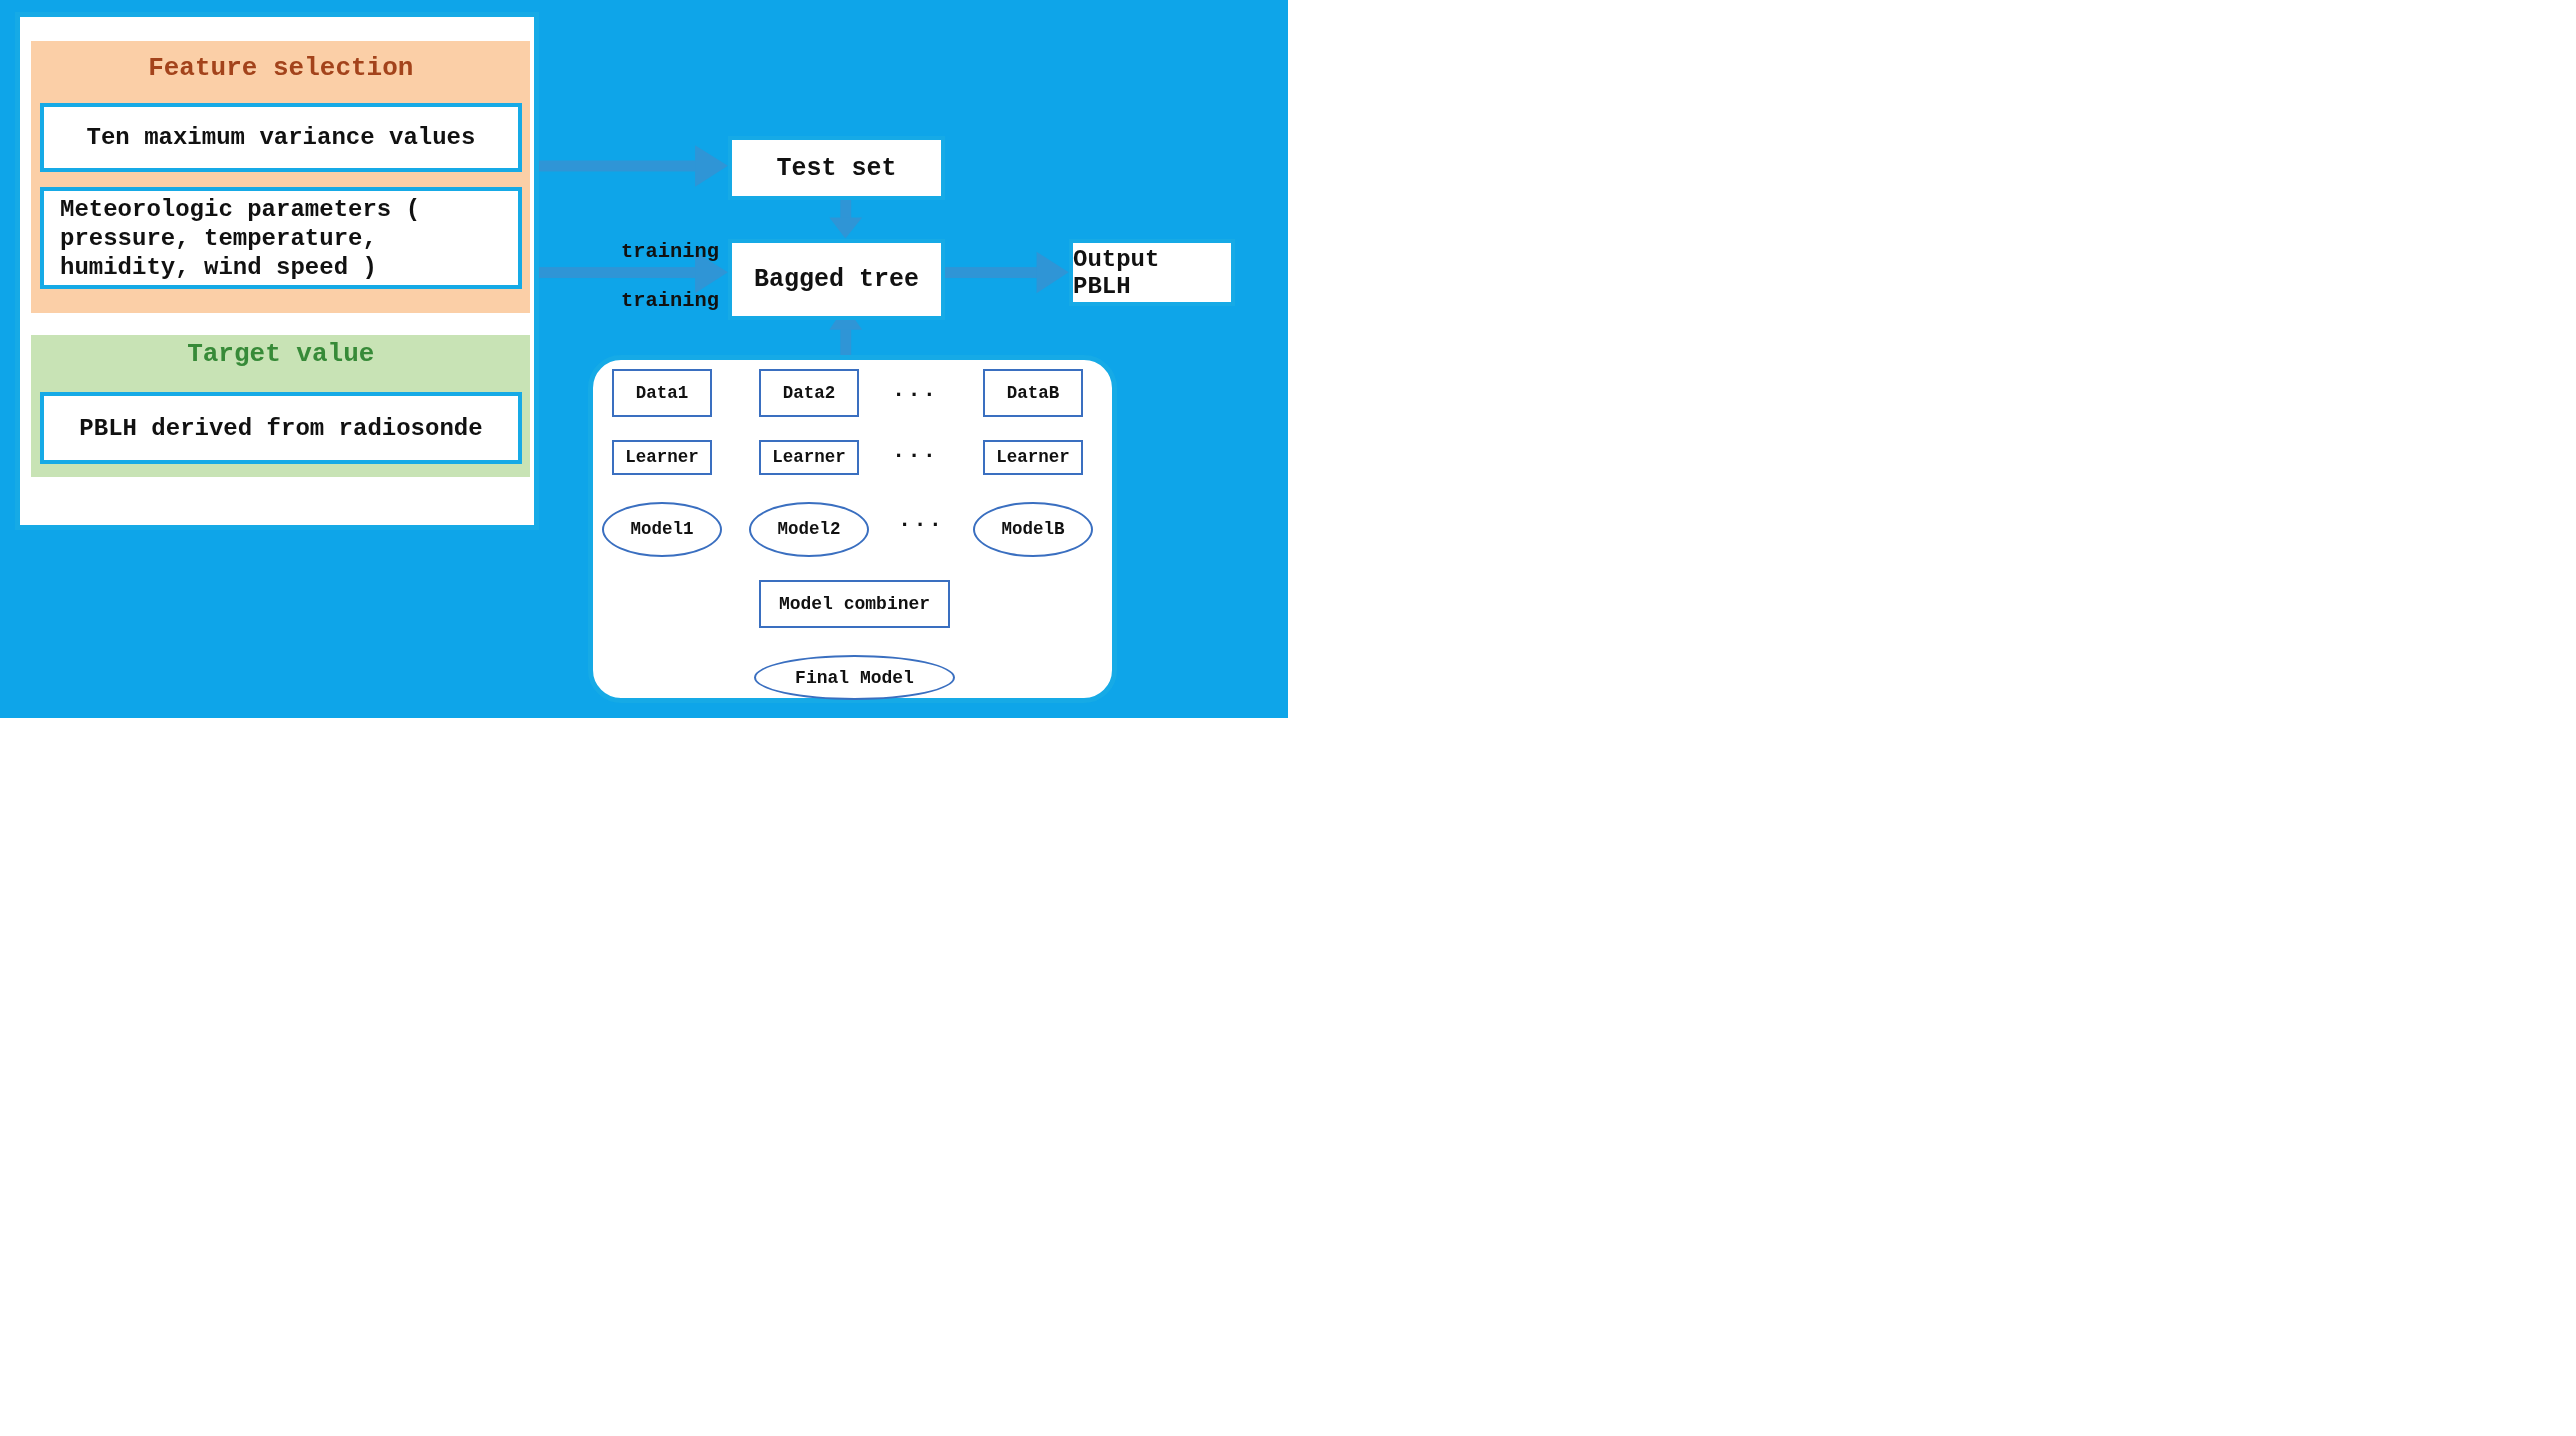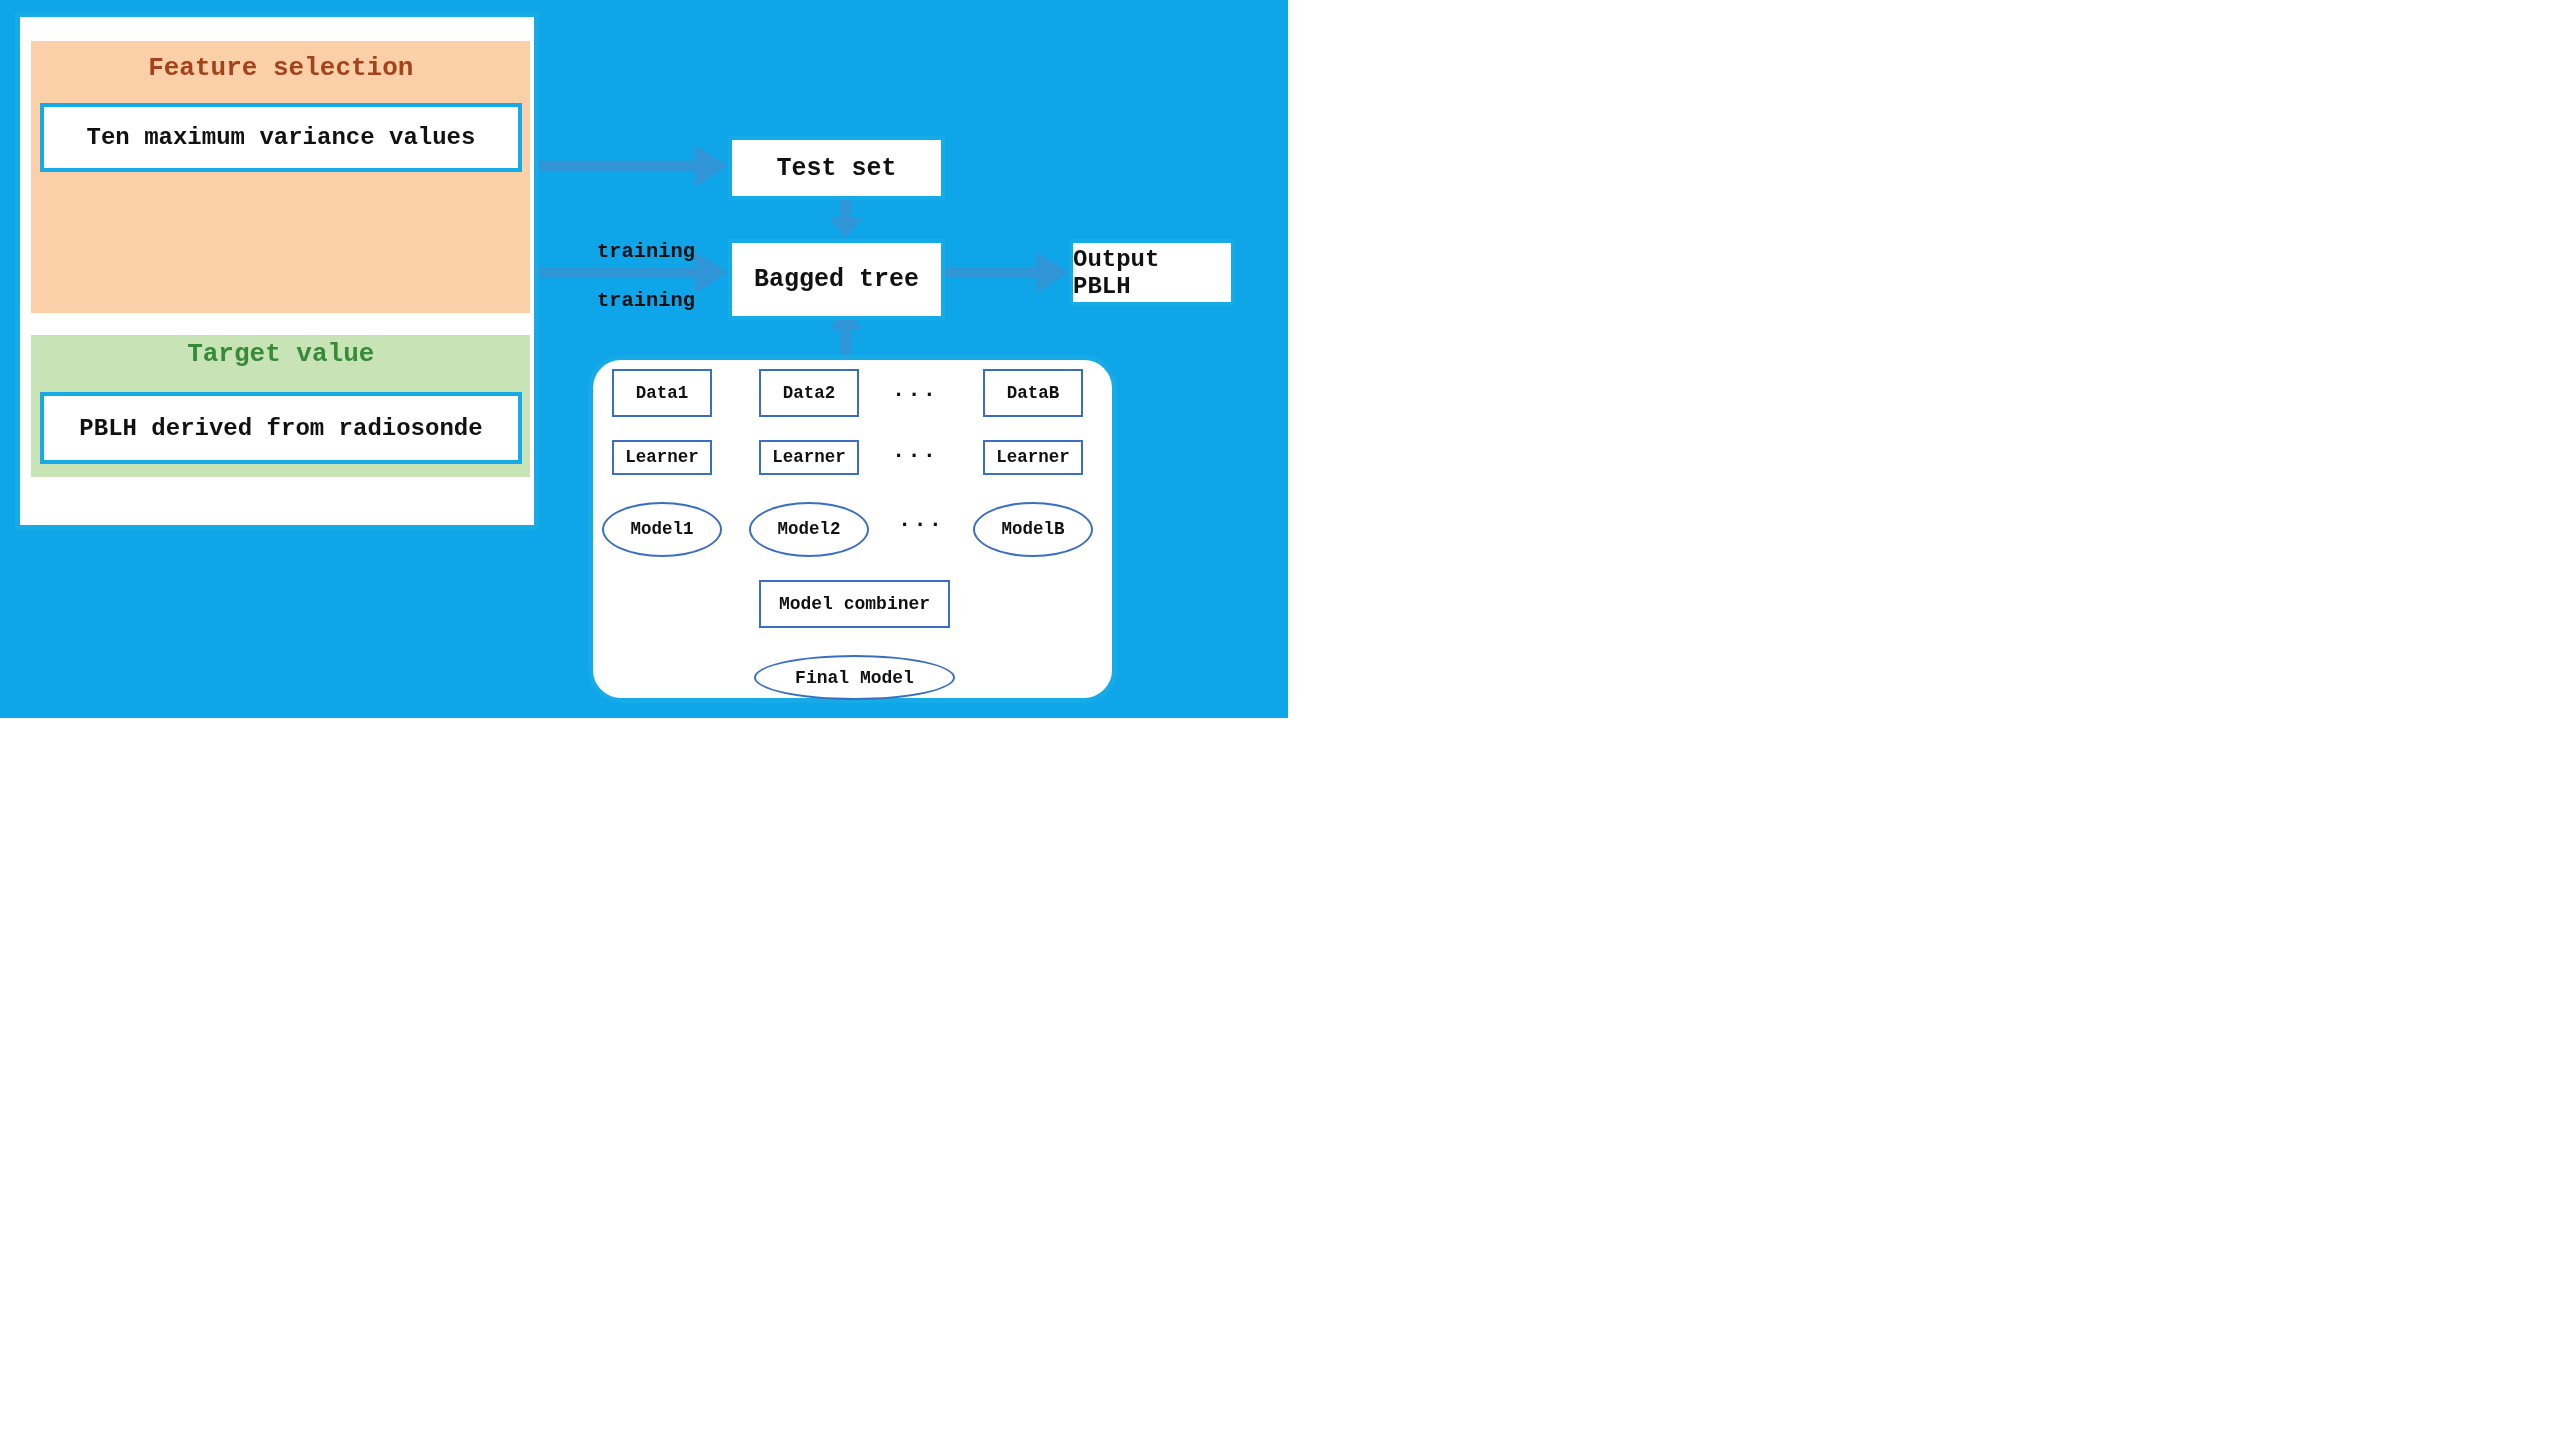--- a/index.html
+++ b/index.html
@@ -18,21 +18,21 @@
   .panel-title{width:100%;text-align:center;font-size:26px;line-height:32px;}
   .orange-title{color:#a3431b;padding-top:10.2px;}
   .green-title{color:#378a38;padding-top:3px;}
   .white-box{background:#fff;border:4.4px solid #16aae6;box-sizing:border-box;display:flex;align-items:center;justify-content:center;font-size:24px;line-height:29px;text-align:center;}
 
   
   .cyan-box{border:4.4px solid #16aae6;background:#fff;box-sizing:border-box;display:flex;align-items:center;justify-content:center;font-size:25px;}
   .test-set{left:728px;top:136px;width:217px;height:64px;}
   .bagged-tree{left:728px;top:239px;width:217px;height:81px;}
   .output-pblh{left:1069px;top:239px;width:166px;height:67px;font-size:24px;}
-  .training-text{width:146px;font-size:20.4px;}
+  .training-text{width:146px;text-align:center;font-size:20.4px;}
   .t1{left:597px;top:240px;}
   .t2{left:597px;top:289px;}
 
   
   .bag-container{left:588px;top:355px;width:529px;height:348px;border:5.1px solid #16aae6;border-radius:33px;background:#fff;box-sizing:border-box;}
   .small-box{border:2.2px solid #3a6fc0;background:#fff;box-sizing:border-box;display:flex;align-items:center;justify-content:center;font-size:17.5px;line-height:21px;text-align:center;}
   .data-box{top:369px;width:100px;height:48px;}
   .learner-box{top:440px;width:100px;height:35px;flex-direction:row;}
   .col1{left:612px;} .col2{left:759px;} .col3{left:983px;}
   .model-ellipse{border:2.2px solid #3a6fc0;border-radius:50%;background:#fff;box-sizing:border-box;top:502px;width:120px;height:55px;display:flex;flex-direction:row;align-items:center;justify-content:center;font-size:17.5px;line-height:20.4px;text-align:center;}
@@ -96,20 +96,23 @@
     <line x1="1170" y1="862" x2="1170" y2="892" stroke="#3a6fc0" stroke-width="3" marker-end="url(#mthin)"></line>
   </svg>
 
   <div class="abs outer-box">
     <div class="abs panel orange" style="left:11.7px;top:24px;">
       <div class="panel-title orange-title">Feature selection</div>
     </div>
     <div class="abs white-box" style="left:20.4px;top:86px;width:482px;height:69px;">
       <span>Ten maximum variance values</span>
     </div>
+    <div class="abs white-box" style="left:20.4px;top:170px;width:482px;height:102px;justify-content:flex-start;text-align:left;padding:0 16px;">
+      <span>Meteorologic parameters ( pressure, temperature, humidity, wind speed )</span>
+    </div>
     <div class="abs panel green" style="left:11.7px;top:318px;">
       <div class="panel-title green-title">Target value</div>
     </div>
     <div class="abs white-box" style="left:20.4px;top:375px;width:482px;height:72px;">
       <span>PBLH derived from radiosonde</span>
     </div>
   </div>
 
   <div class="abs cyan-box test-set">
     <span>Test set</span>

